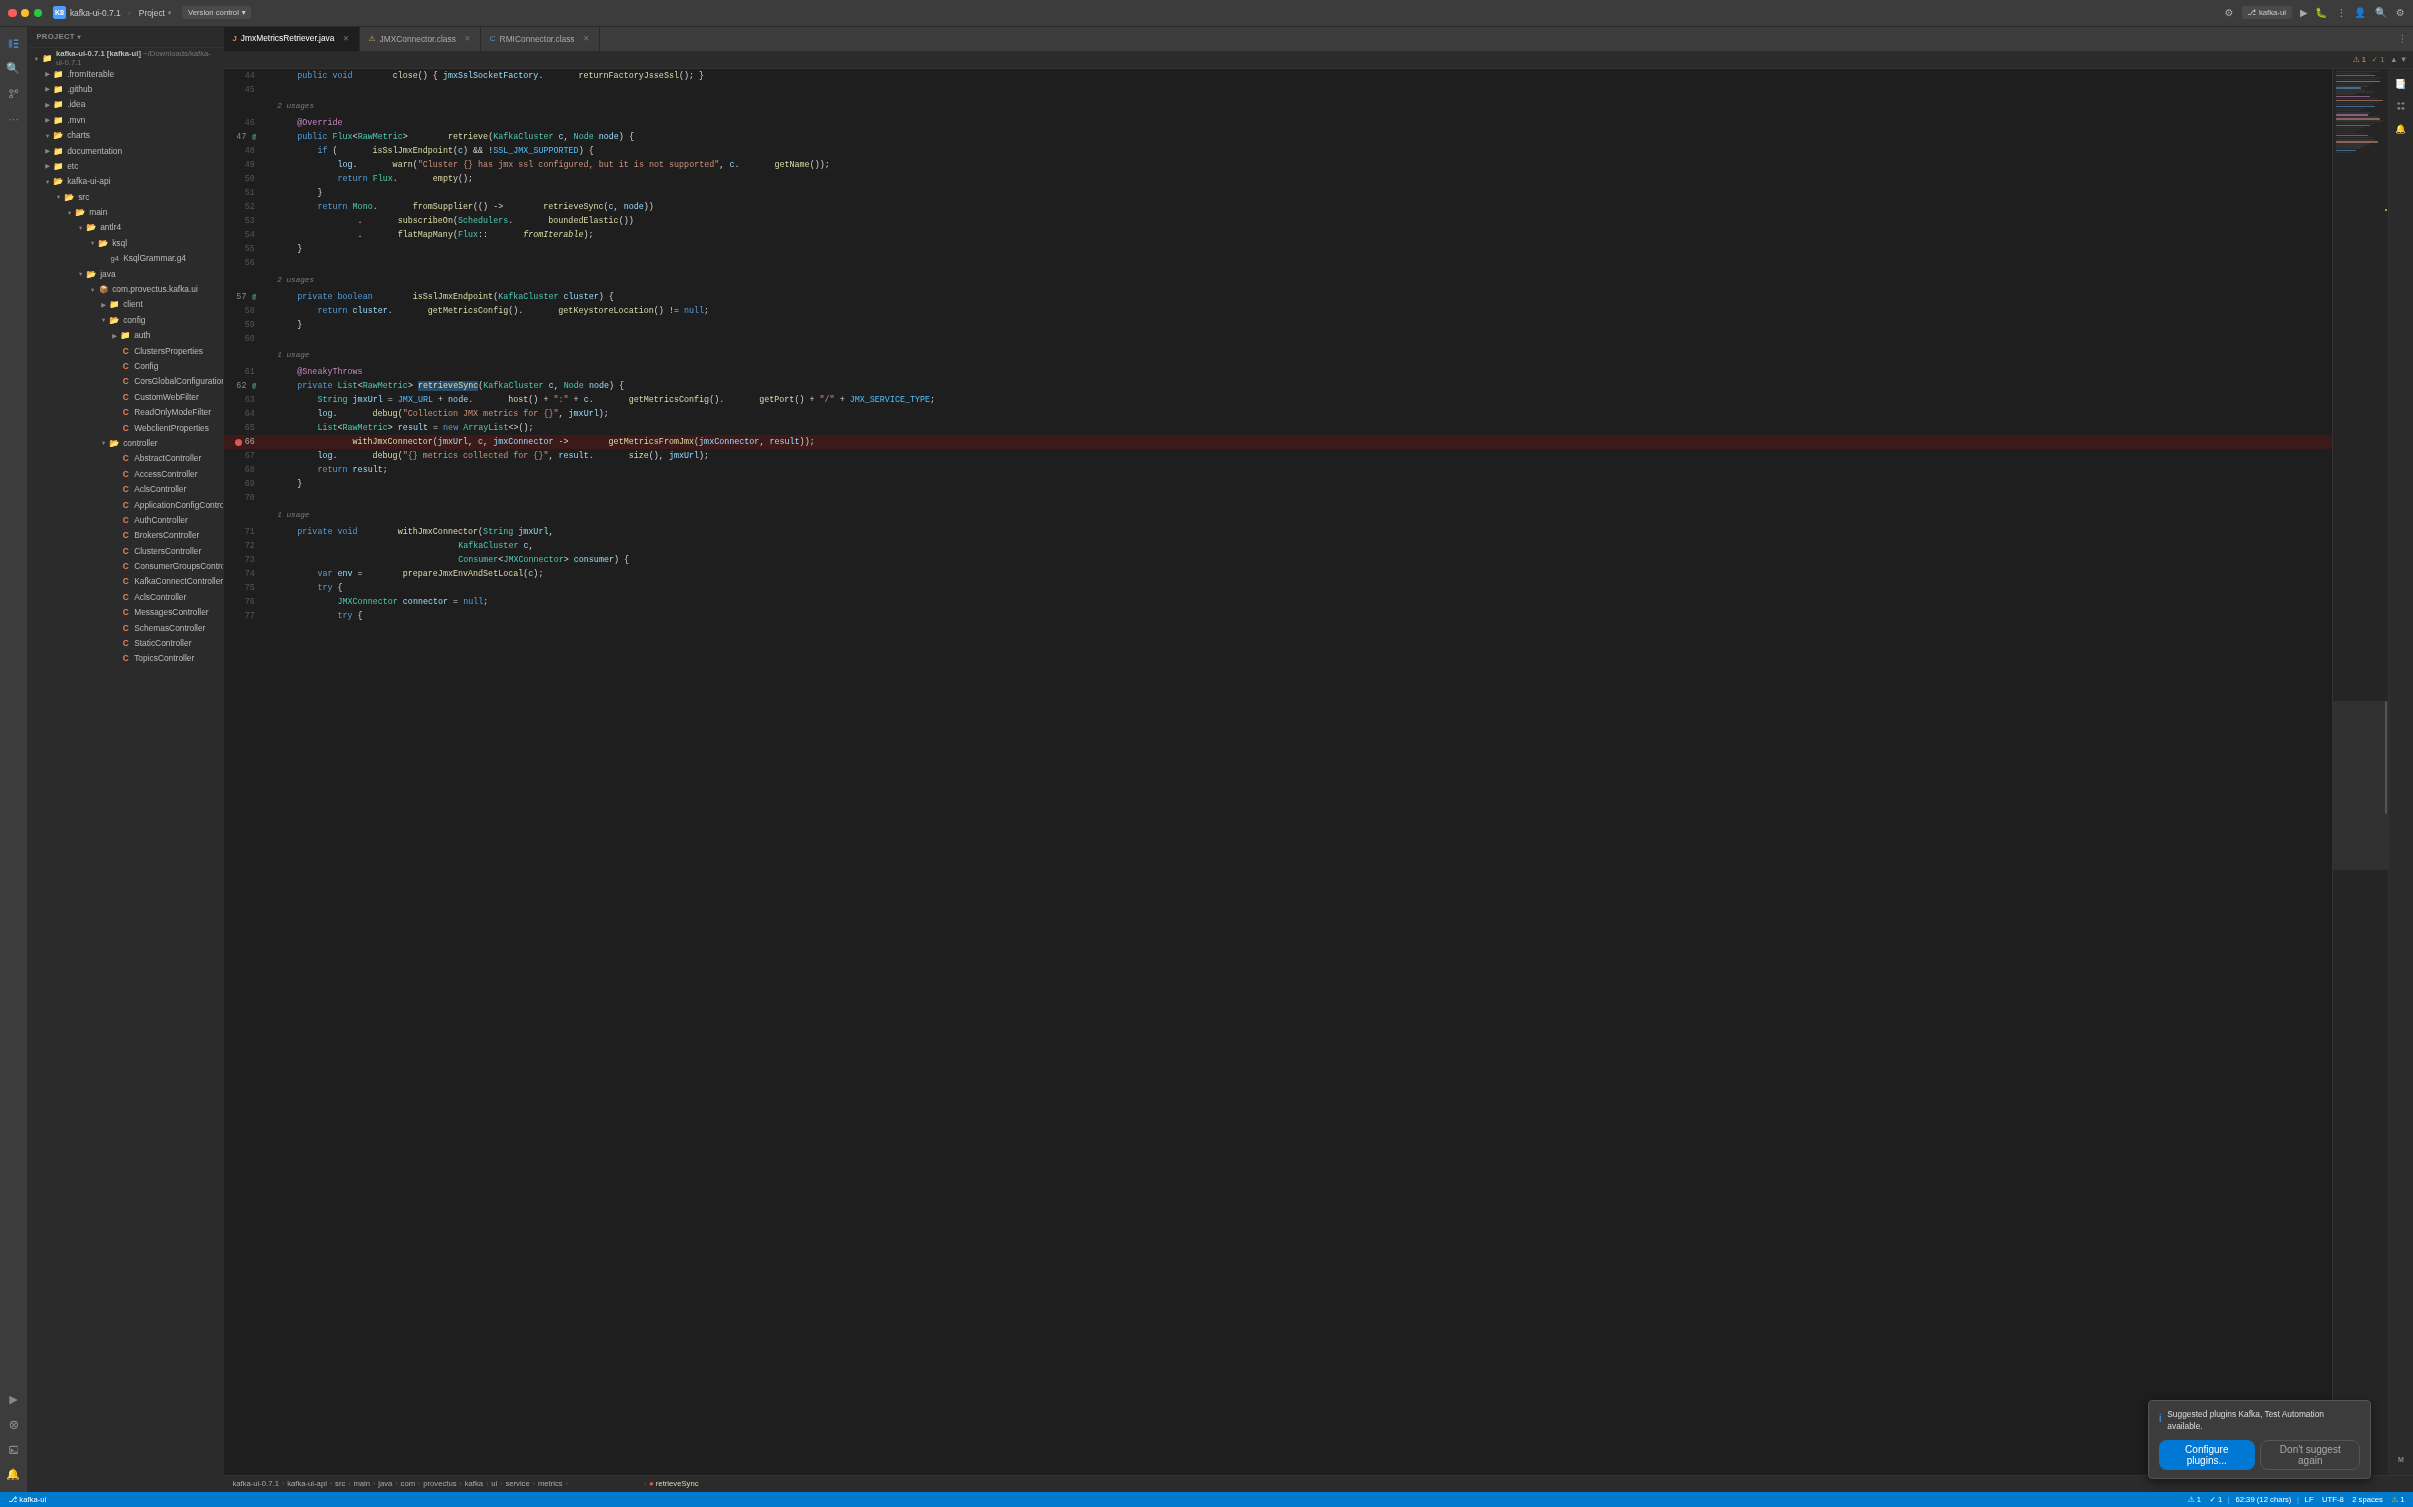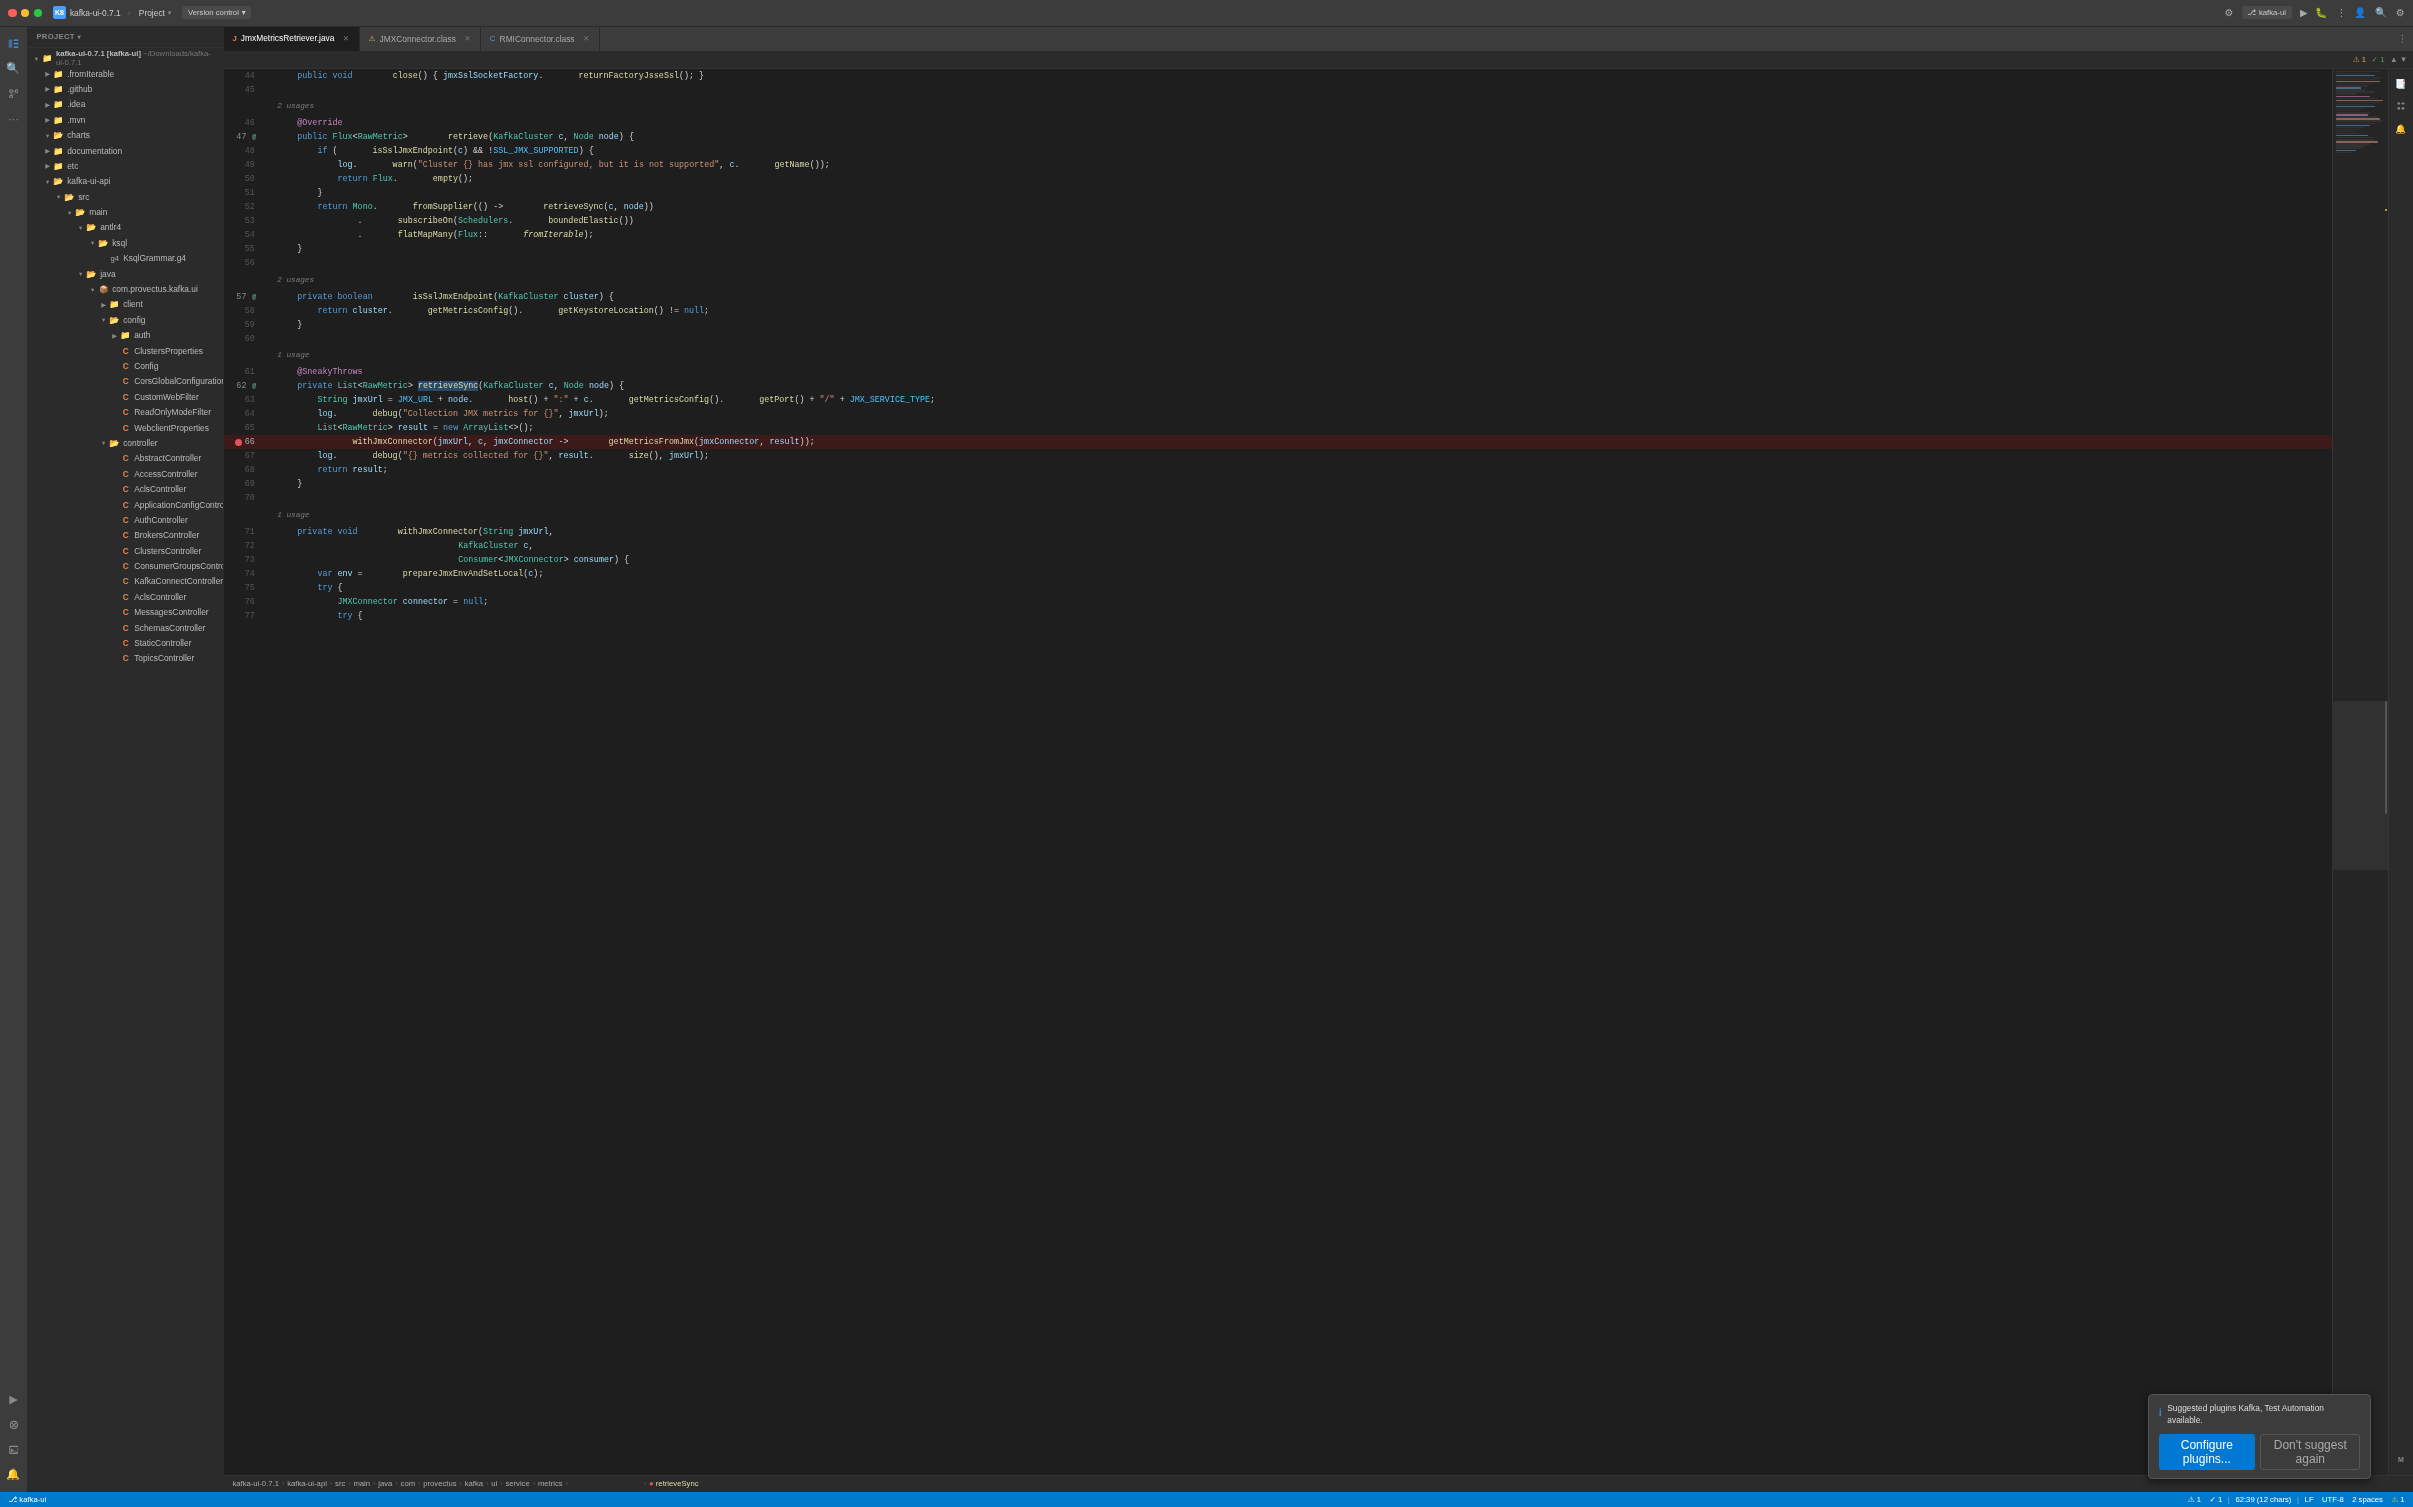--- a/index.html
+++ b/index.html
@@ -414,22 +414,22 @@
       color: #ddd;
       line-height: 1.4;
     }
     .popup-actions {
       display: flex;
       justify-content: flex-end;
       gap: 5.6px;
     }
     .popup-btn {
       padding: 2.8px 7px;
-      border-radius: 3px;
-      font-size: 12px;
+      border-radius: 8px;
+      font-size: 10px;
       cursor: pointer;
       border: none;
     }
     .popup-btn-primary {
       background: #0078d4;
       color: #fff;
     }
     .popup-btn-secondary {
       background: transparent;
       color: #aaa;

